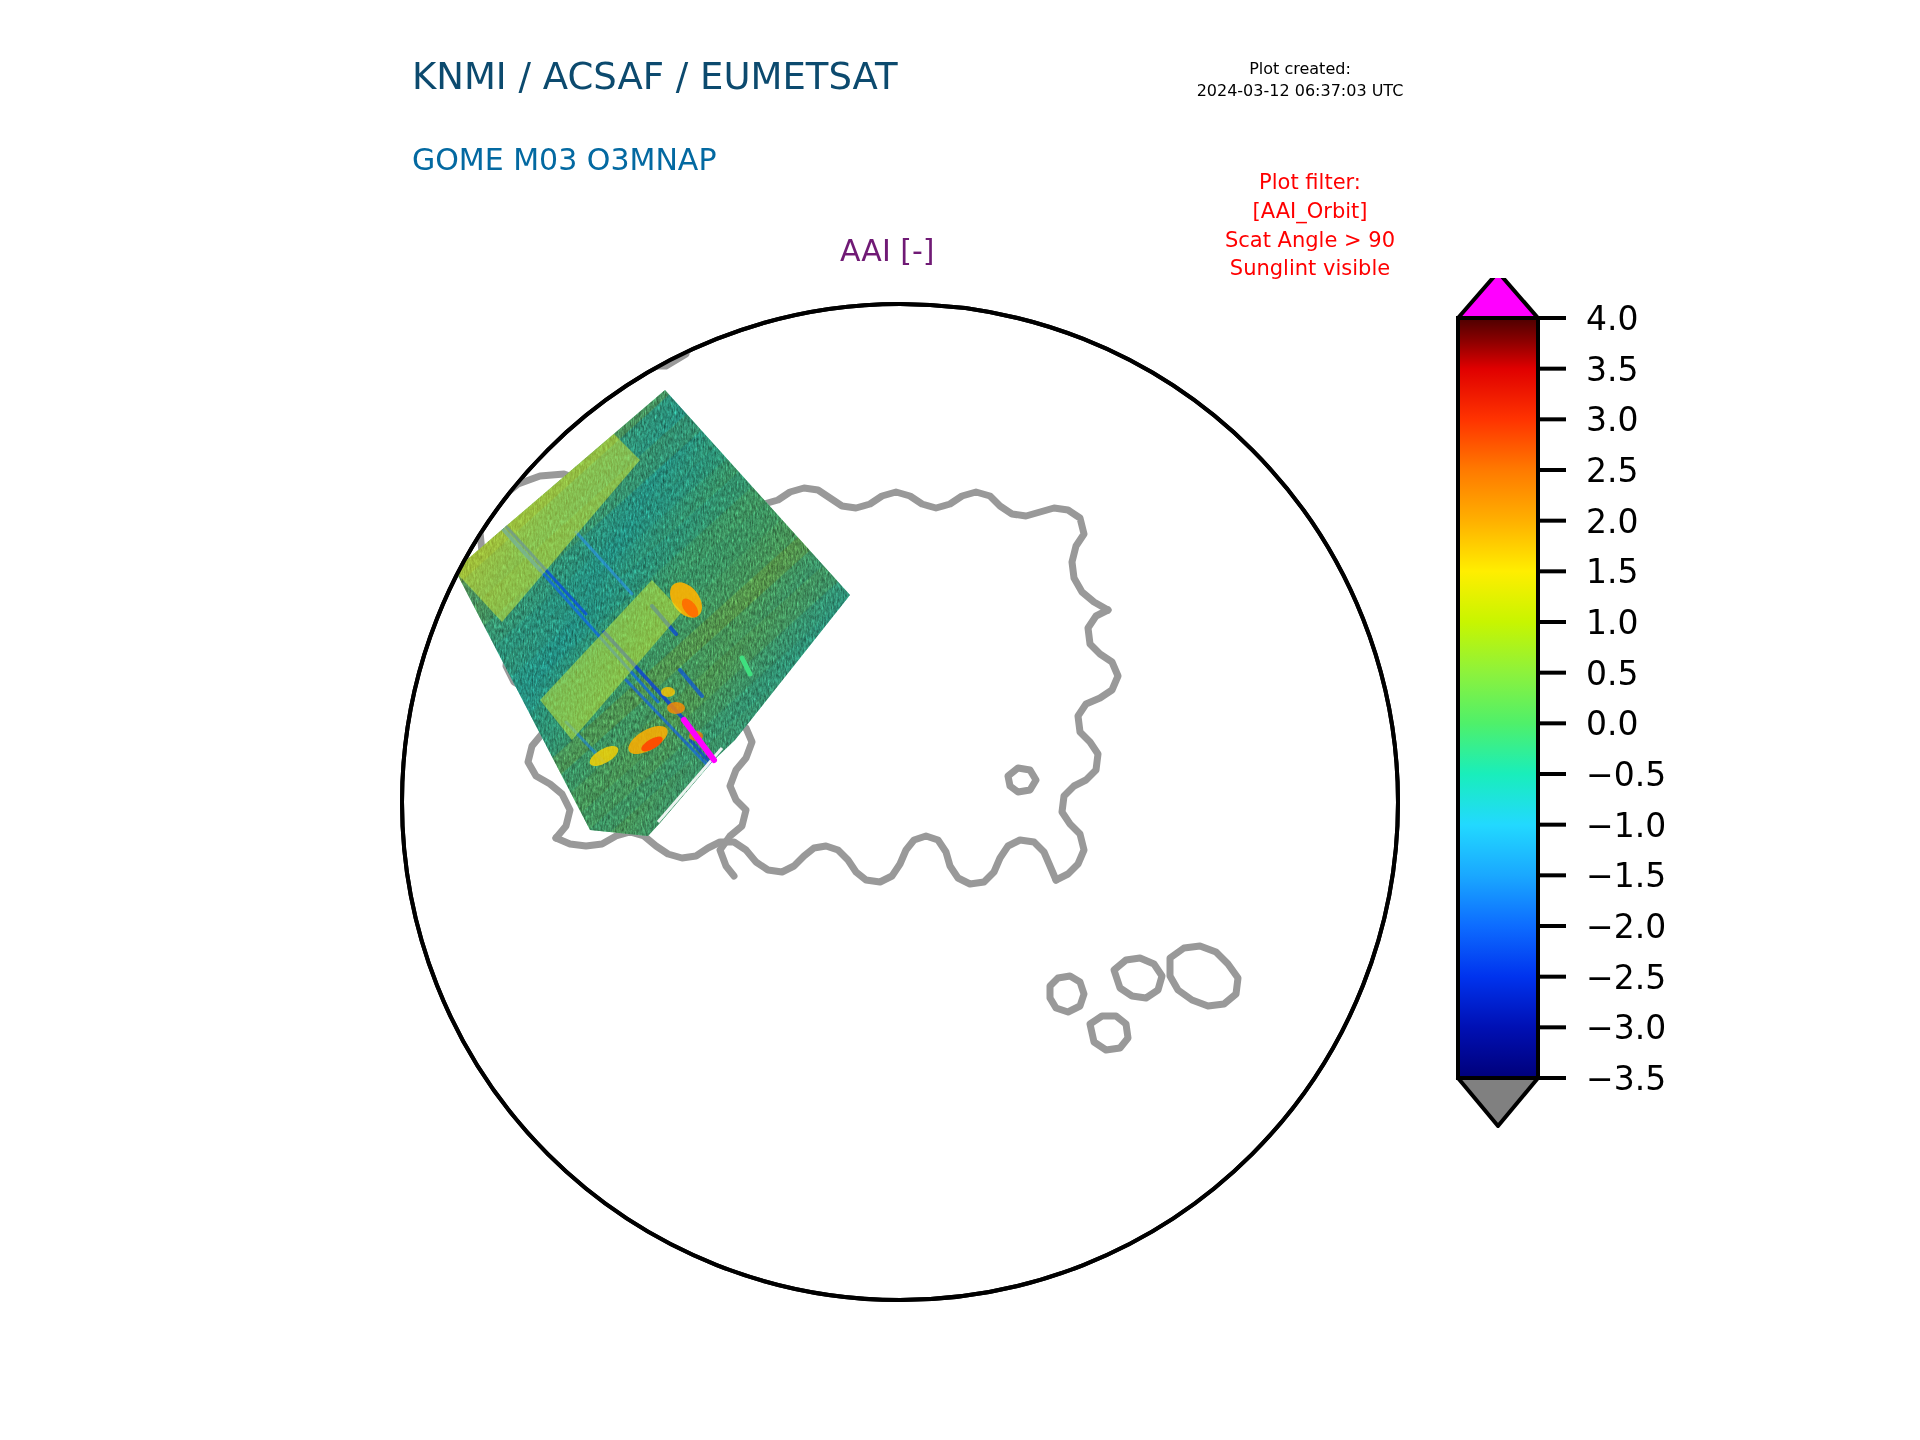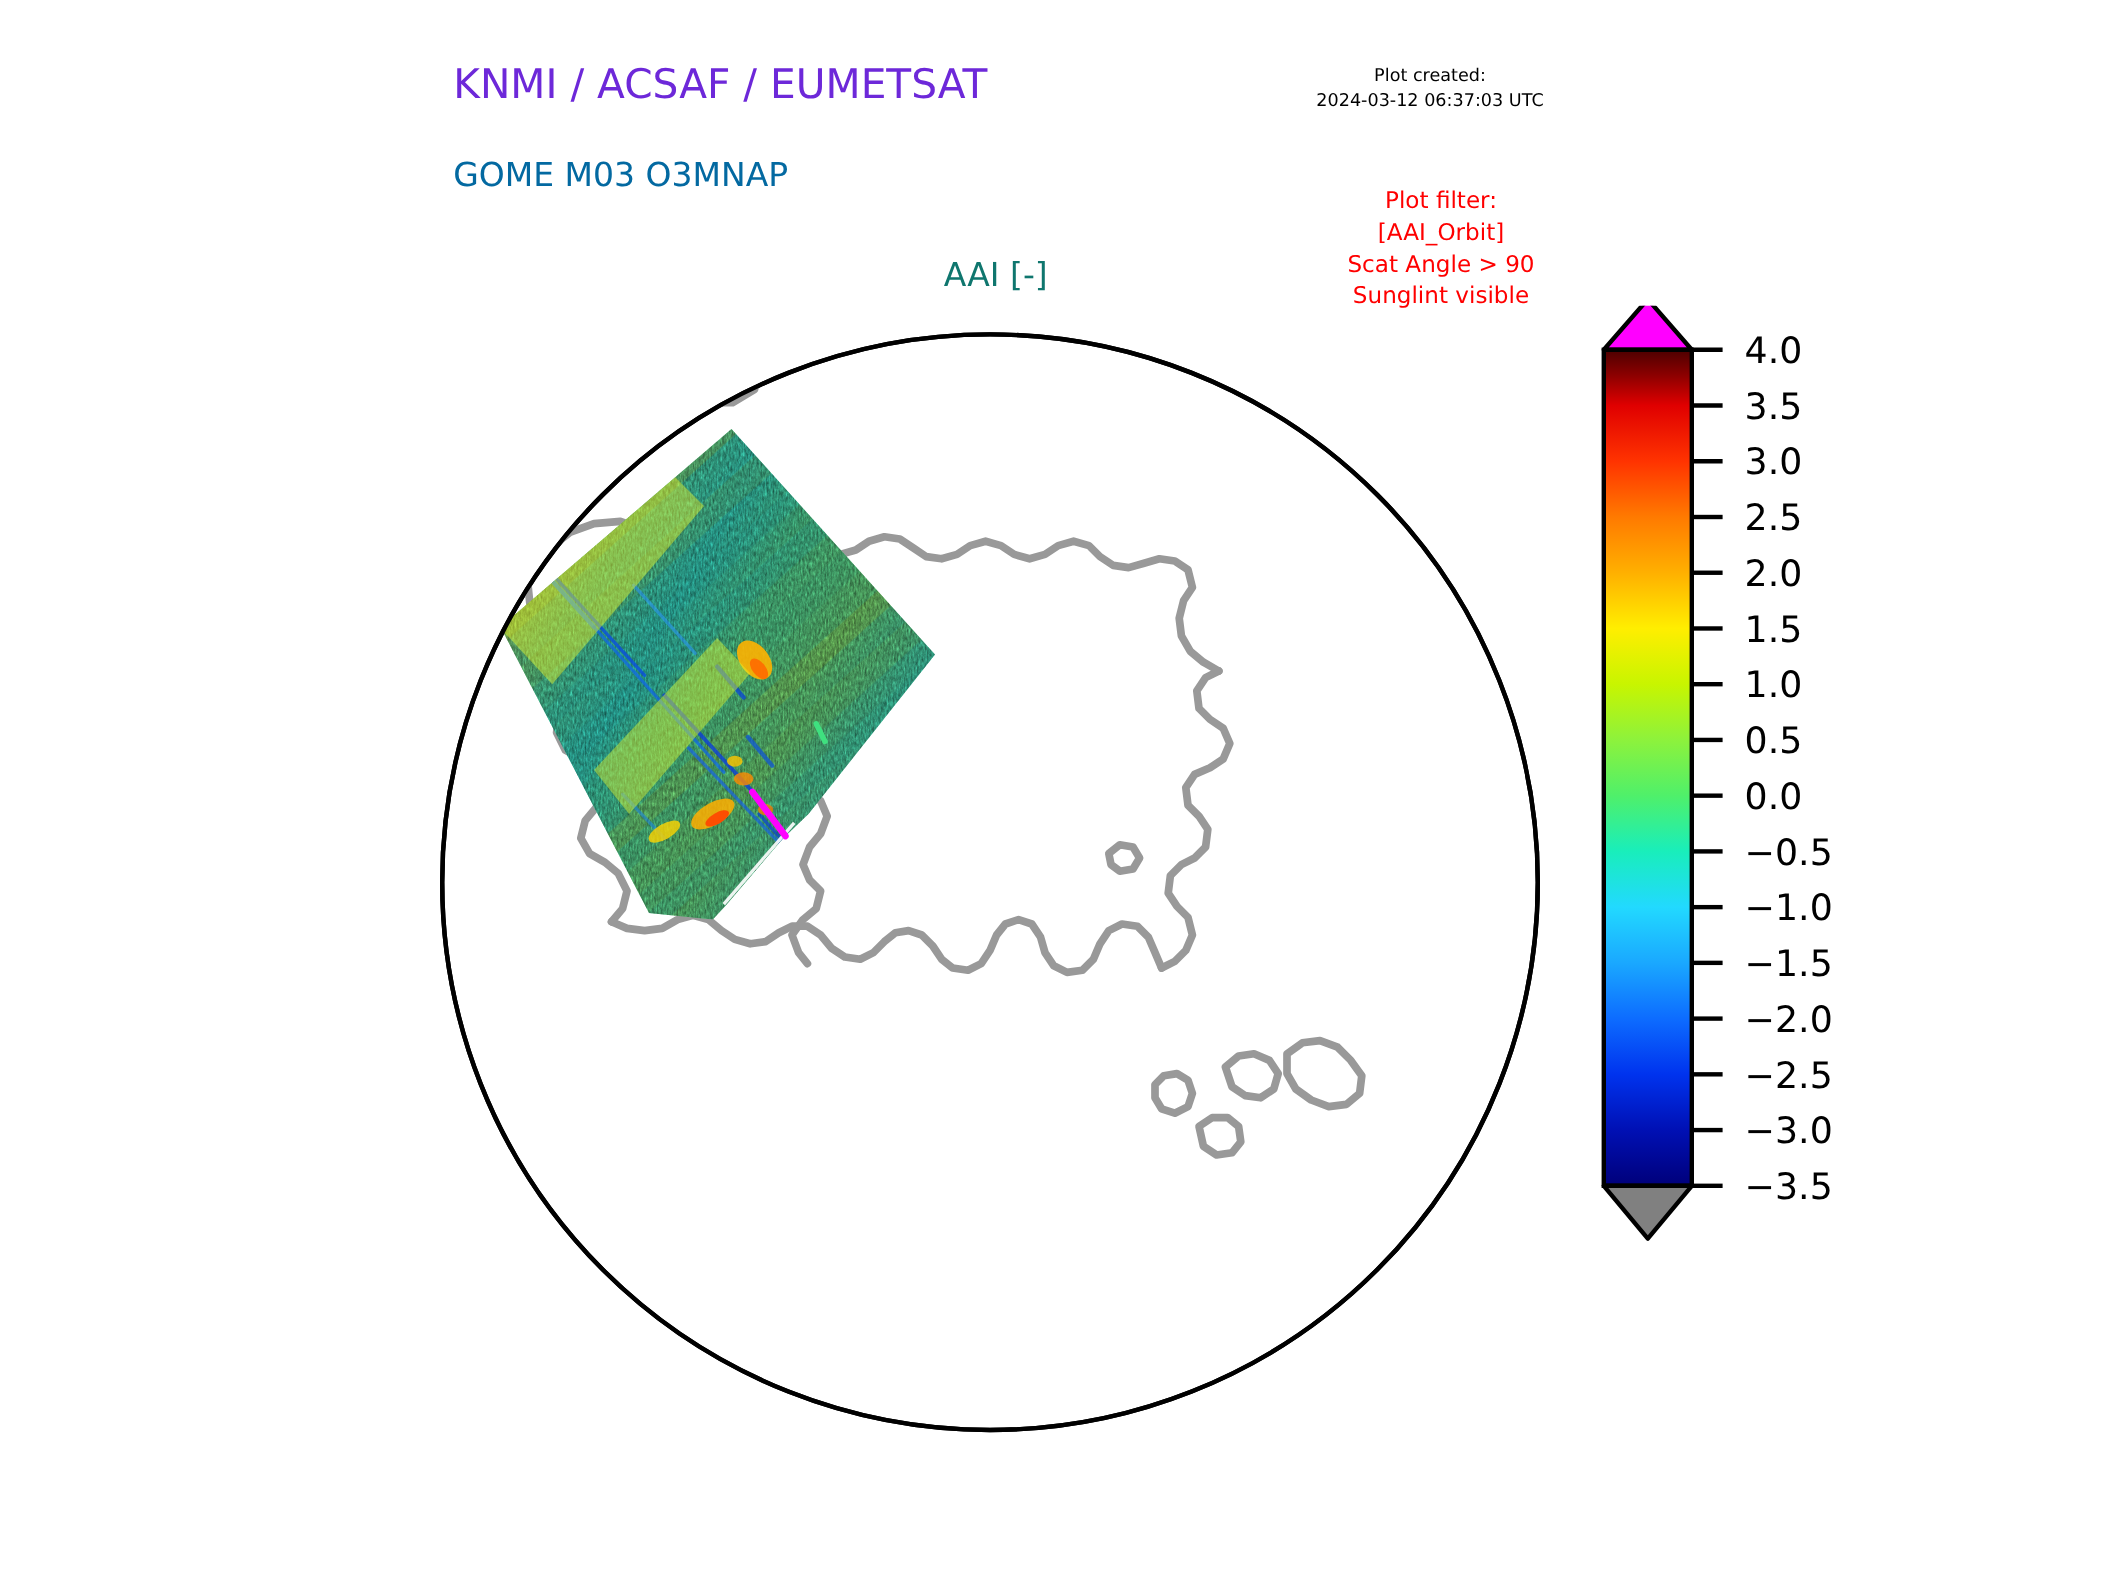--- a/index.html
+++ b/index.html
@@ -21,21 +21,21 @@
     width: 1920px;
     height: 1440px;
   }
 
   
   #org-title {
     position: absolute;
     left: 412px;
     top: 55px;
     font-size: 37px;
-    color: #6d28d9;
+    color: #0c4a6e;
     white-space: nowrap;
     letter-spacing: 0px;
   }
 
   #created-block {
     position: absolute;
     left: 1155px;
     top: 58px;
     width: 290px;
     text-align: center;
@@ -49,24 +49,24 @@
     left: 412px;
     top: 140px;
     font-size: 30px;
     color: #0369a1;
     line-height: 1.33;
     white-space: nowrap;
   }
 
   #plot-title {
     position: absolute;
-    left: 858px;
+    left: 840px;
     top: 233px;
     font-size: 30px;
-    color: #0f766e;
+    color: #701a75;
     white-space: nowrap;
   }
 
   #filter-block {
     position: absolute;
     left: 1175px;
     top: 168px;
     width: 270px;
     text-align: center;
     font-size: 21px;

